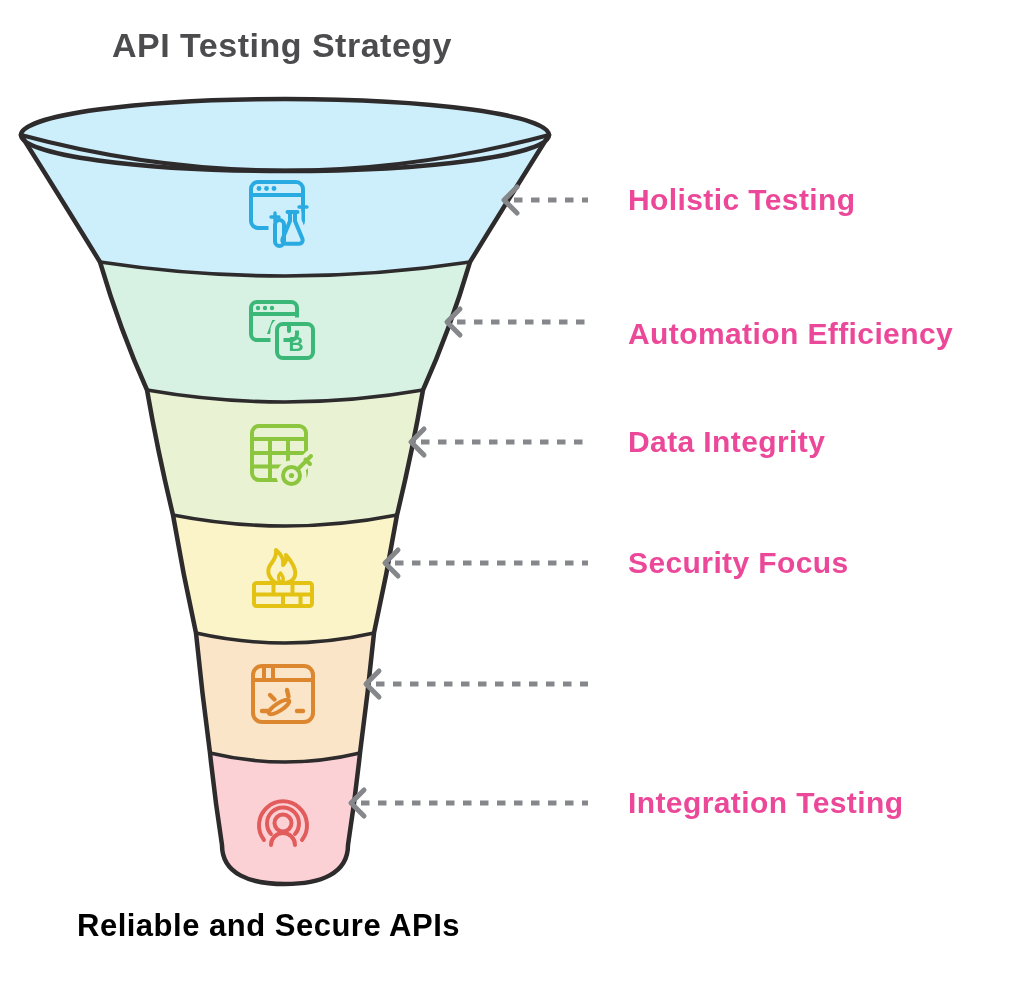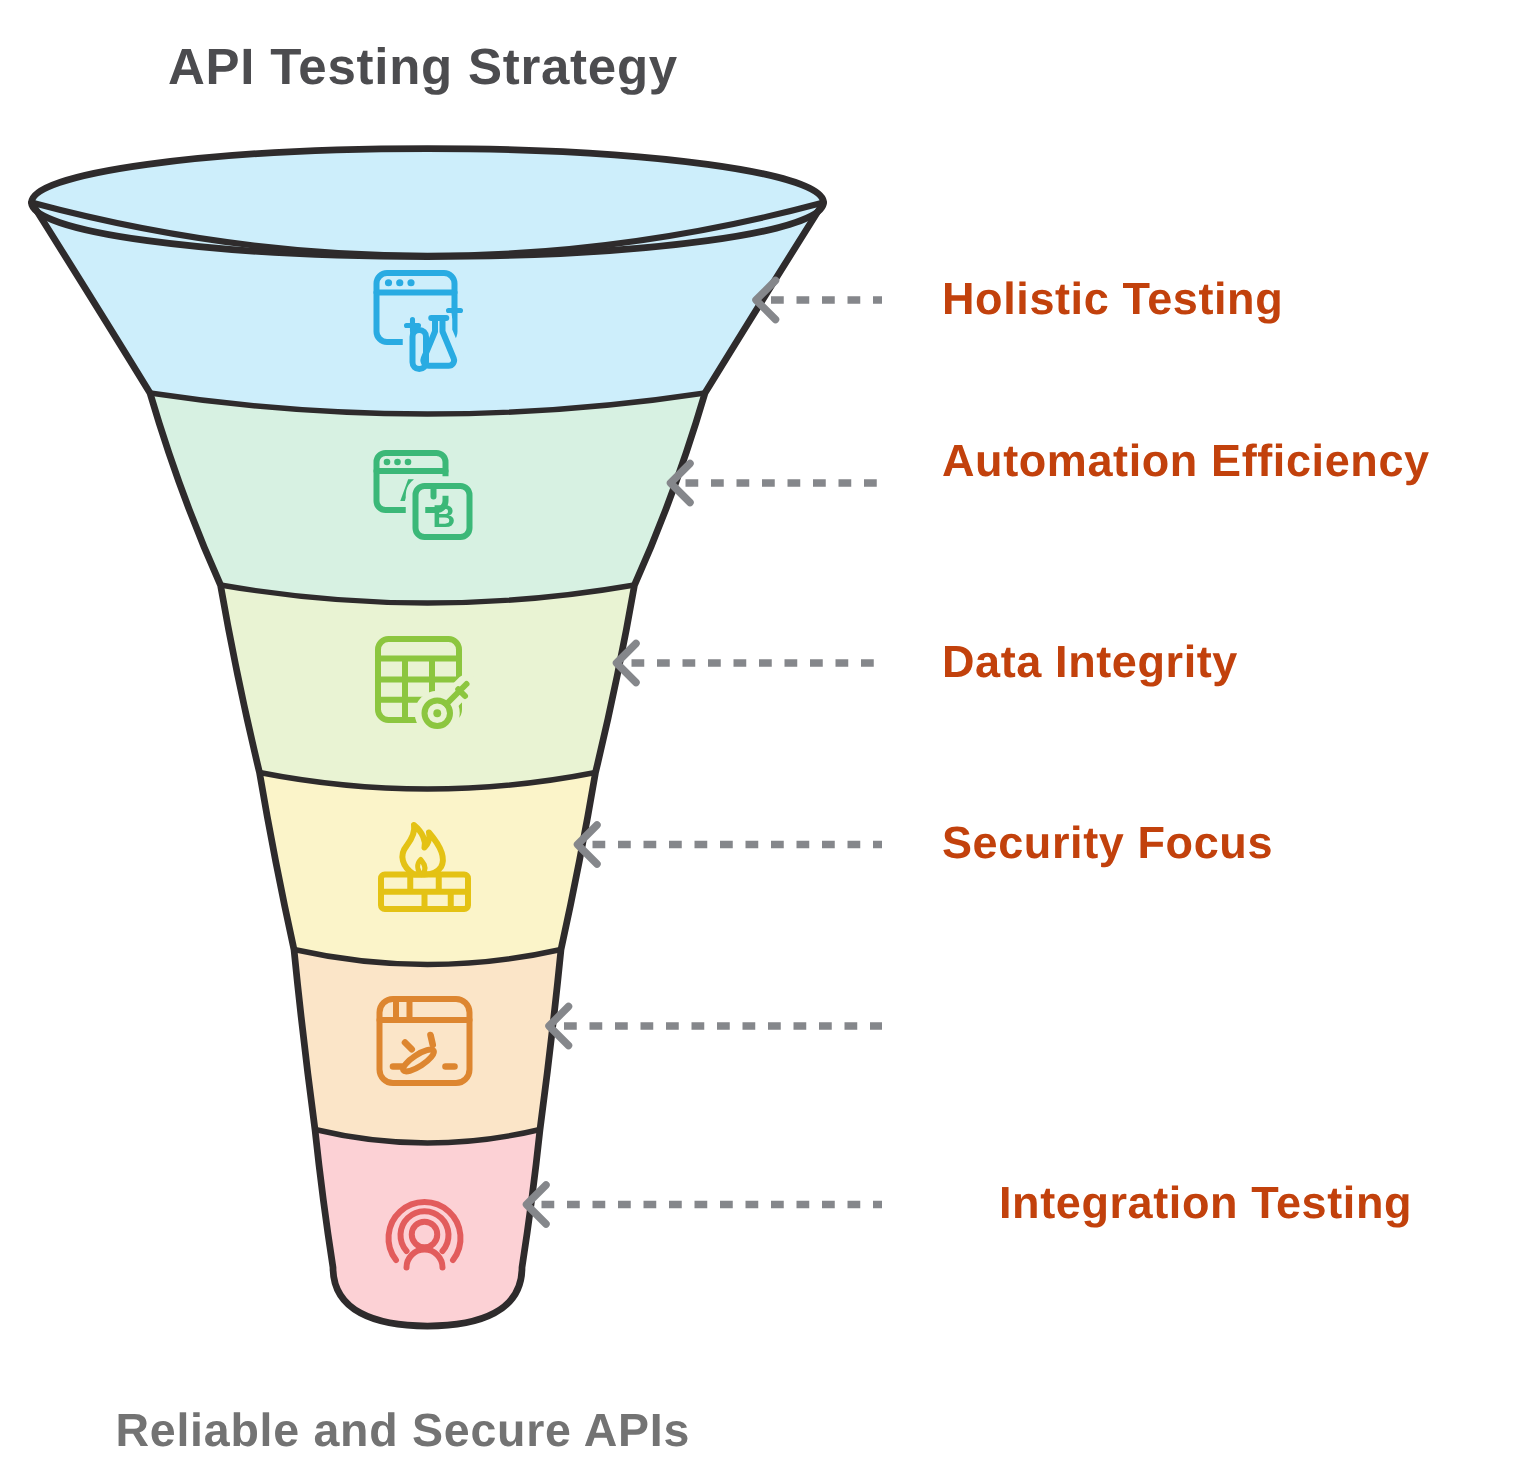--- a/index.html
+++ b/index.html
@@ -10,31 +10,31 @@
     font-family:"Liberation Sans", sans-serif;
     overflow:hidden;
   }
   .diagram-svg{position:absolute;left:0;top:0;}
   .title-text{
     position:absolute;left:112px;top:26px;
     font-size:34px;font-weight:600;letter-spacing:.5px;
     color:#4c4c4f;white-space:nowrap;
   }
   .footer-text{
-    position:absolute;left:77px;top:936px;
+    position:absolute;left:77px;top:908px;
     font-size:31px;font-weight:600;letter-spacing:.5px;
-    color:#737373;white-space:nowrap;
+    color:#000000;white-space:nowrap;
   }
   .level-label{
     position:absolute;left:628px;height:42px;line-height:42px;
     font-size:30px;font-weight:600;letter-spacing:.4px;
-    color:#c2410c;white-space:nowrap;
+    color:#ec4899;white-space:nowrap;
   }
-  .lbl-1{top:179px;} .lbl-2{top:287px;} .lbl-3{top:421px;}
-  .lbl-4{top:542px;text-align:right;} .lbl-5{top:663px;} .lbl-6{top:782px;margin-left:38px;}
+  .lbl-1{top:179px;} .lbl-2{top:313px;} .lbl-3{top:421px;}
+  .lbl-4{top:542px;text-align:right;} .lbl-5{top:663px;} .lbl-6{top:782px;}
 </style>
 </head>
 <body>
 
 <div class="canvas">
 
   <svg class="diagram-svg" width="1024" height="982" viewBox="0 0 1024 982">
 
     <path d="M21,135 A264 36 0 0 0 549,135 Q505,205 470,262 Q285,290 100,262 Q65,205 21,135 Z" fill="#cdeefb"></path>
     <path d="M100,262 Q285,290 470,262 Q450,330 423,390 Q285,414 147,390 Q120,330 100,262 Z" fill="#d7f1e2"></path>

